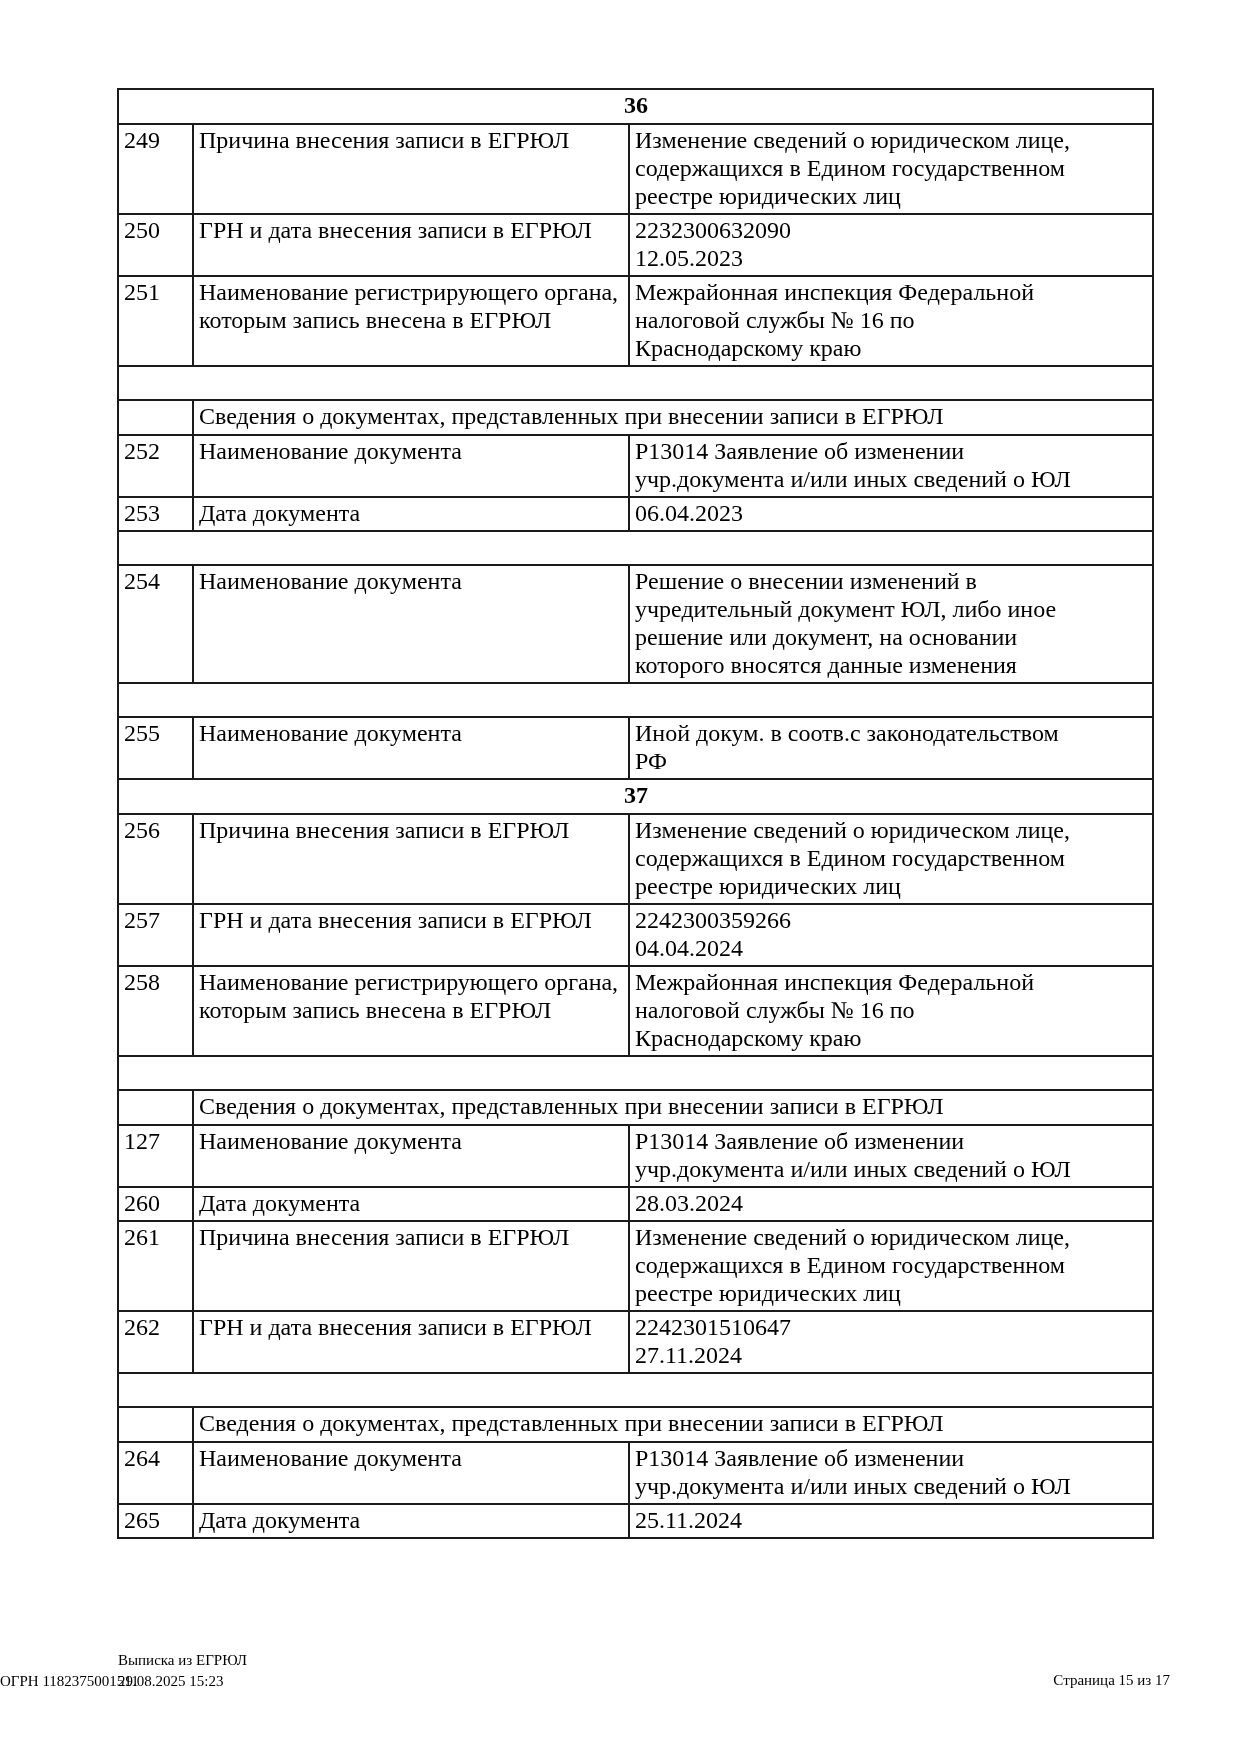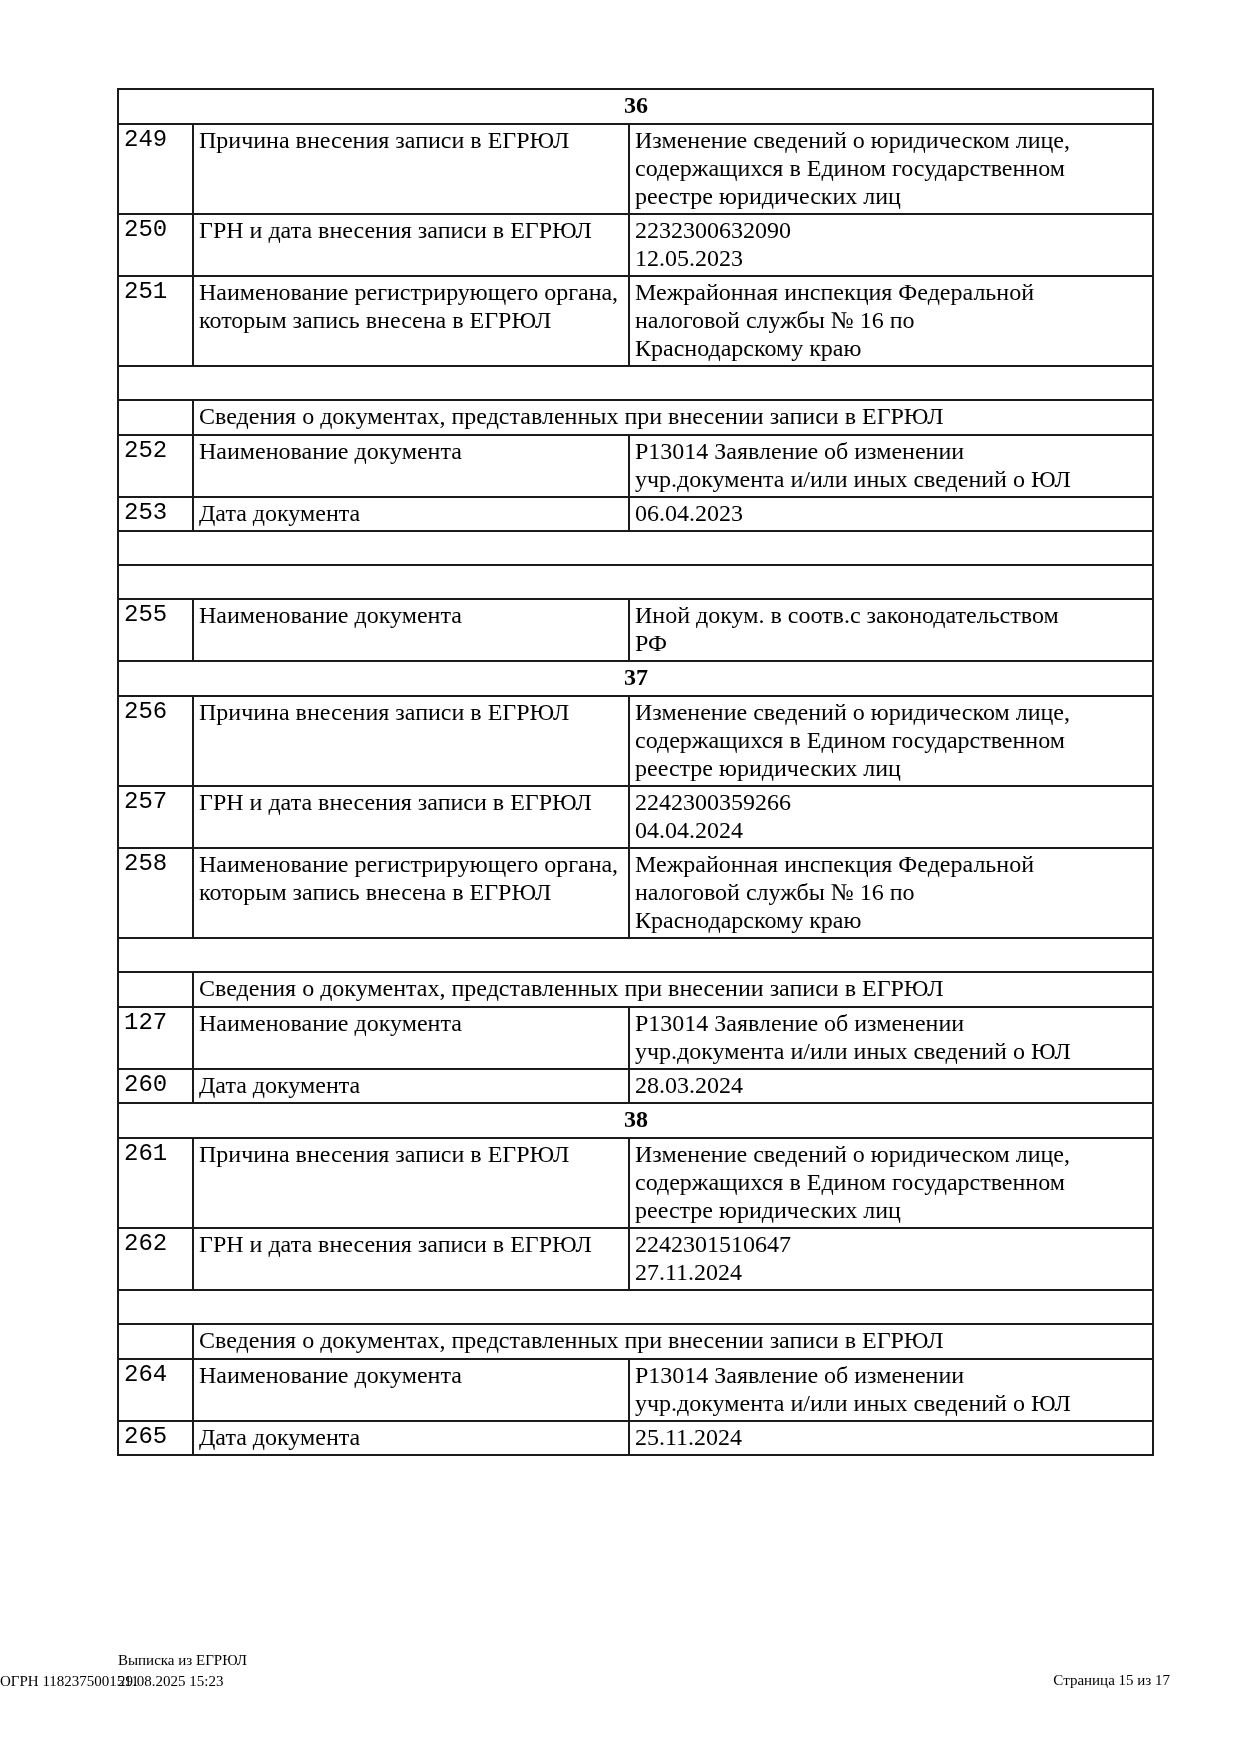--- a/index.html
+++ b/index.html
@@ -22,21 +22,21 @@
   }
   table.egrul td {
     border: 2px solid #1b1b1b;
     vertical-align: top;
     font-size: 24px;
     line-height: 28px;
     padding: 1px 4px 3px 5px;
     white-space: pre-line;
     overflow: hidden;
   }
-  td.num-cell   { padding-left: 8px; font-family: Liberation Mono, monospace; }
+  td.num-cell   { padding-left: 8px; }
   td.section-cell {
     text-align: center;
     font-weight: bold;
     white-space: normal;
     height: 29px;
     padding-top: 2px;
   }
   td.spacer-cell { height: 28px; }
   td.subheader-cell { white-space: normal; height: 29px; }
   .footer {
@@ -101,20 +101,28 @@
         </tr>
         <tr>
           <td class="num-cell">253</td>
           <td class="label-cell">Дата документа</td>
           <td class="value-cell">06.04.2023</td>
         </tr>
         <tr>
           <td class="spacer-cell" colspan="3"></td>
         </tr>
         <tr>
+          <td class="num-cell">254</td>
+          <td class="label-cell">Наименование документа</td>
+          <td class="value-cell">Решение о внесении изменений в
+учредительный документ ЮЛ, либо иное
+решение или документ, на основании
+которого вносятся данные изменения</td>
+        </tr>
+        <tr>
           <td class="spacer-cell" colspan="3"></td>
         </tr>
         <tr>
           <td class="num-cell">255</td>
           <td class="label-cell">Наименование документа</td>
           <td class="value-cell">Иной докум. в соотв.с законодательством
 РФ</td>
         </tr>
         <tr>
           <td class="section-cell" colspan="3">37</td>
@@ -150,23 +158,20 @@
         <tr>
           <td class="num-cell">127</td>
           <td class="label-cell">Наименование документа</td>
           <td class="value-cell">Р13014 Заявление об изменении
 учр.документа и/или иных сведений о ЮЛ</td>
         </tr>
         <tr>
           <td class="num-cell">260</td>
           <td class="label-cell">Дата документа</td>
           <td class="value-cell">28.03.2024</td>
-        </tr>
-        <tr>
-          <td class="section-cell" colspan="3">38</td>
         </tr>
         <tr>
           <td class="num-cell">261</td>
           <td class="label-cell">Причина внесения записи в ЕГРЮЛ</td>
           <td class="value-cell">Изменение сведений о юридическом лице,
 содержащихся в Едином государственном
 реестре юридических лиц</td>
         </tr>
         <tr>
           <td class="num-cell">262</td>

